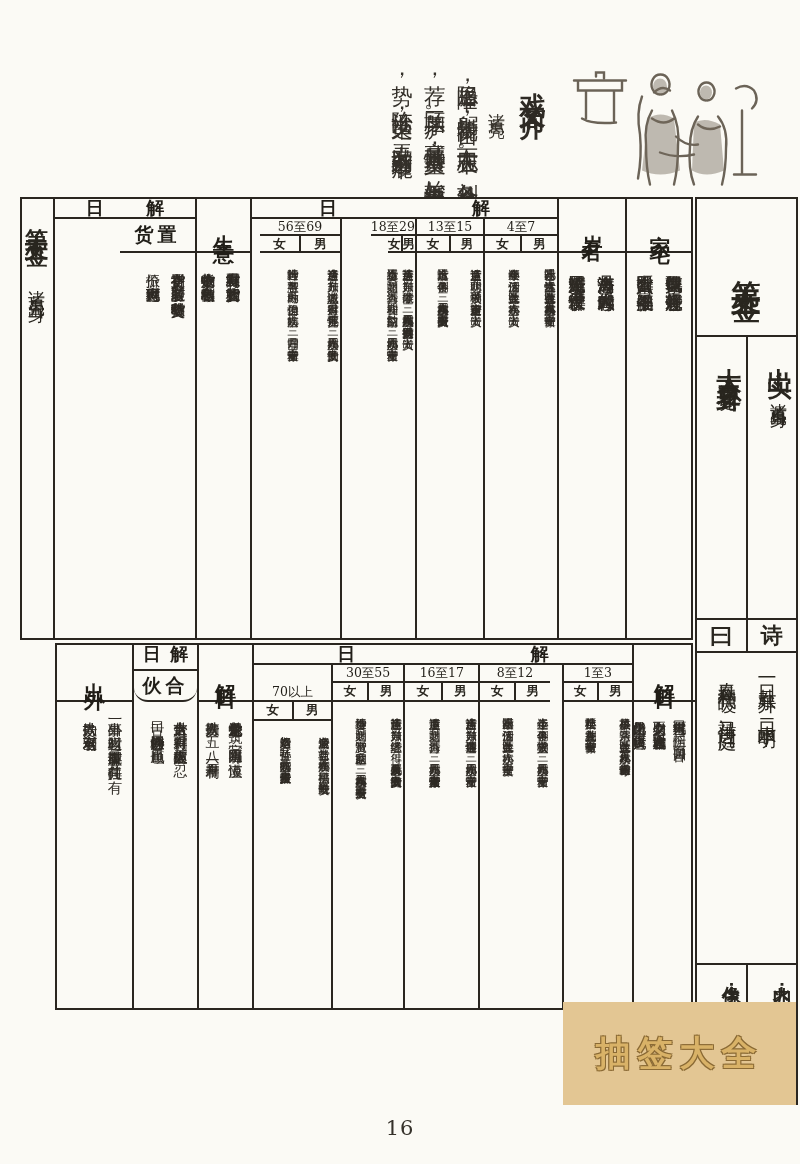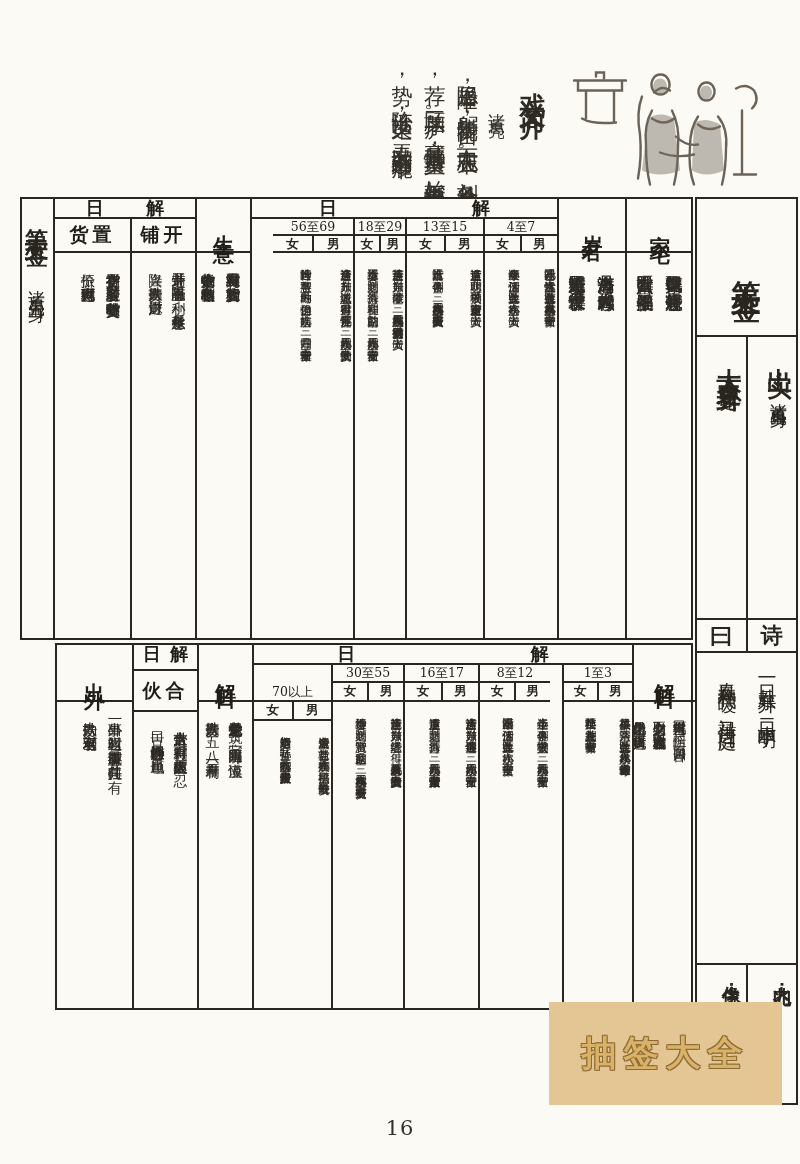--- a/index.html
+++ b/index.html
@@ -116,21 +116,21 @@
   }
   .p-bott { flex:1; display:flex; border-bottom:none; }
   .p-bott > div {
     flex:1; writing-mode:vertical-rl; padding-top:5px;
     font-size:19px; font-weight:bold; letter-spacing:1px;
   }
   .p-bott > div:first-child { border-right:2px solid #2a2620; }
 
   
   .watermark {
-    position:absolute; left:549px; top:1002px; width:233px; height:103px;
+    position:absolute; left:563px; top:1002px; width:233px; height:103px;
     display:flex; align-items:center; justify-content:center;
     letter-spacing:7px; font-size:35px; font-weight:bold;
     z-index:9;
   }
   .page-num {
     position:absolute; left:0; top:1116px; width:800px; text-align:center;
     font-size:21px; color:#35312a; letter-spacing:1px;
   }
 </style>
 </head>
@@ -212,33 +212,33 @@
           <div class="genders" style="height:17px;">
             <span>女</span>
               <span>男</span>
           </div>
           <div class="agebody">
             <div>小女今年顺遂　伶俐活泼　旺益上人并茂　有小疾无妨　出入平安</div>
             <div>小儿运限叶吉　生性天真活泼　有旺益上人并茂　夏月虽有小疾无妨　吉星守命平安</div>
           </div>
         </div>
 
-        <div class="tcol" style="width:78px;">
+        <div class="tcol" style="width:68px;">
           <div class="range" style="height:17px;">13至15</div>
           <div class="genders" style="height:17px;">
             <span>女</span>
               <span>男</span>
           </div>
           <div class="agebody">
             <div>玉造运度叶吉　各事伶俐　三、四月虽有小皮疾无妨　有吉星照身出入平安</div>
             <div>童造运度亨通　聪明开窍　可入学校读书　定卜进步前途有望　出入平安</div>
           </div>
         </div>
 
-        <div class="tcol" style="width:52px;">
+        <div class="tcol" style="width:75px;align-items:flex-end;">
           <div class="range" style="height:17px;">18至29</div>
           <div class="genders" style="height:17px;">
             <span>女</span>
               <span>男</span>
           </div>
           <div class="agebody">
             <div>玉造行运交泰　如月之明　五行清秀　四柱安和　助益家门　三、四月小疾无妨　吉星守命平安</div>
             <div>英造步运亨通　如日东升　做事才能　三、四月虽有小疾无妨　有贵人扶助可得财喜　出入平安</div>
           </div>
         </div>
@@ -261,25 +261,20 @@
     <div class="tcol" style="width:55px;">
       <div class="hdr-v" style="height:54px;">生意</div>
       <div class="cell mid">春夏财利虽有亏　胆智壮大购货归
 收购货物仓中放　秋冬出售利非微</div>
     </div>
 
     <div class="grp" style="width:140px;">
       <div class="spread rtl2" style="height:20px;">解日</div>
       <div class="row-rtl grp-row">
 
-        <div class="tcol" style="width:65px;">
-          <div class="hdr-h rtl2" style="height:34px;">开铺</div>
-          <div class="cell mid2">卜开铺之卦　上春恐有阻隔　小利　候秋冬月生意
-兴隆　有贵人扶助　财源广进</div>
-        </div>
 
         <div class="tcol" style="width:75px;">
           <div class="hdr-h rtl2" style="height:34px;">置货</div>
           <div class="cell mid">卜置货初有交拼　若有胆量多取　交秋冬时节货物
 振价　可得厚财大利也</div>
         </div>
 
       </div>
     </div>
 
@@ -365,21 +360,21 @@
 
     <div class="tcol" style="width:55px;">
       <div class="hdr-v" style="height:57px;">解日</div>
       <div class="cell mid2">生意之卦似龙蛇混杂　恐三、四月有阻隔　应谨慎
 有贵人扶助　五、八、十一月有厚利</div>
     </div>
 
     <div class="grp" style="width:65px;">
       <div class="spread rtl2" style="height:26px; padding:0 14%;">解日</div>
       <div class="tcol grp-row">
-        <div class="hdr-h rtl2" style="height:41px;">合伙</div>
+        <div class="hdr-h rtl2" style="height:31px;border-radius:14px;">合伙</div>
         <div class="cell mid2">卜合伙之卦大吉　有财利可得　但应防歹人破坏　忍
 口舌　伙计应同心协力经营　顺昌也</div>
       </div>
     </div>
 
     <div class="tcol" style="width:75px;">
       <div class="hdr-v" style="height:57px;">出外</div>
       <div class="cell mid">出外一事　时运当权　谋事应有胆量　任其向往　有
 贵人扶助　可卜名利双全</div>
     </div>

